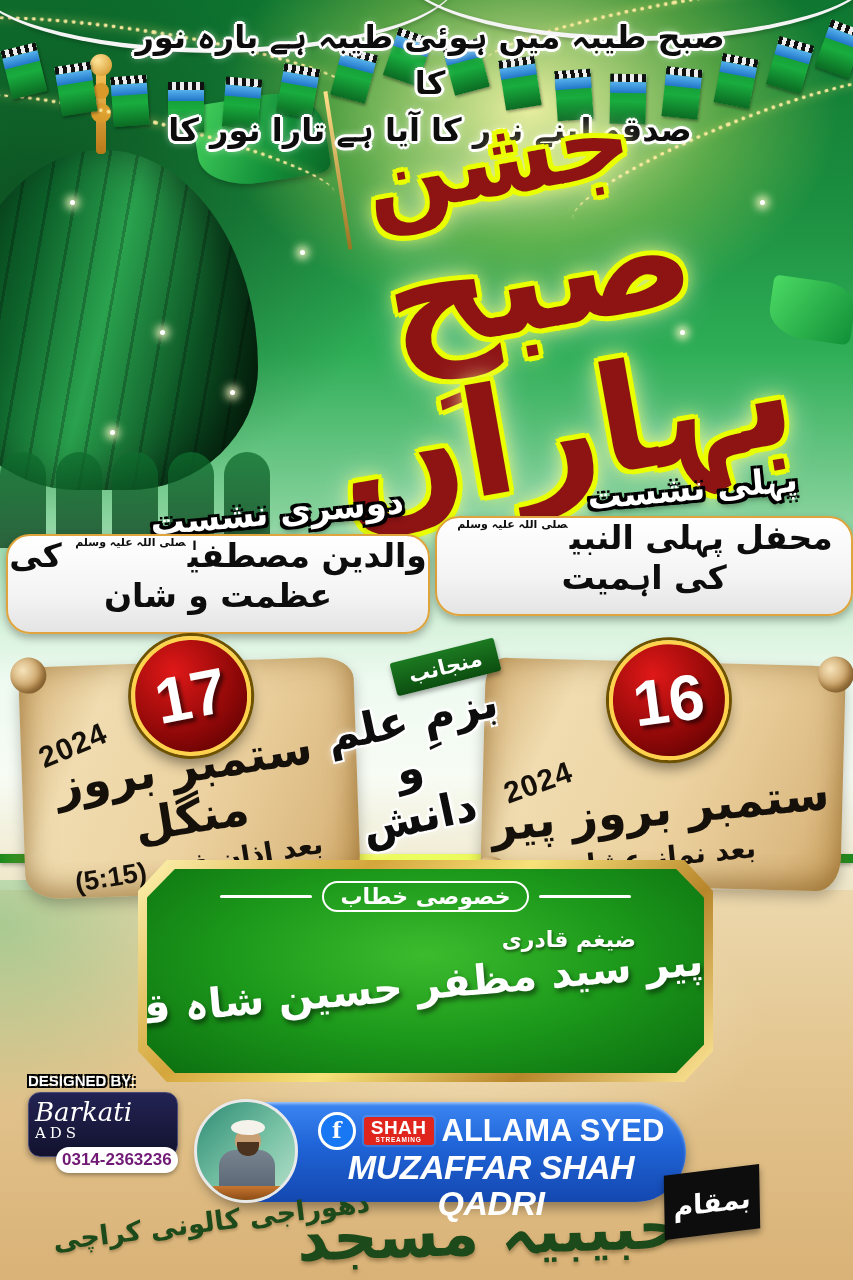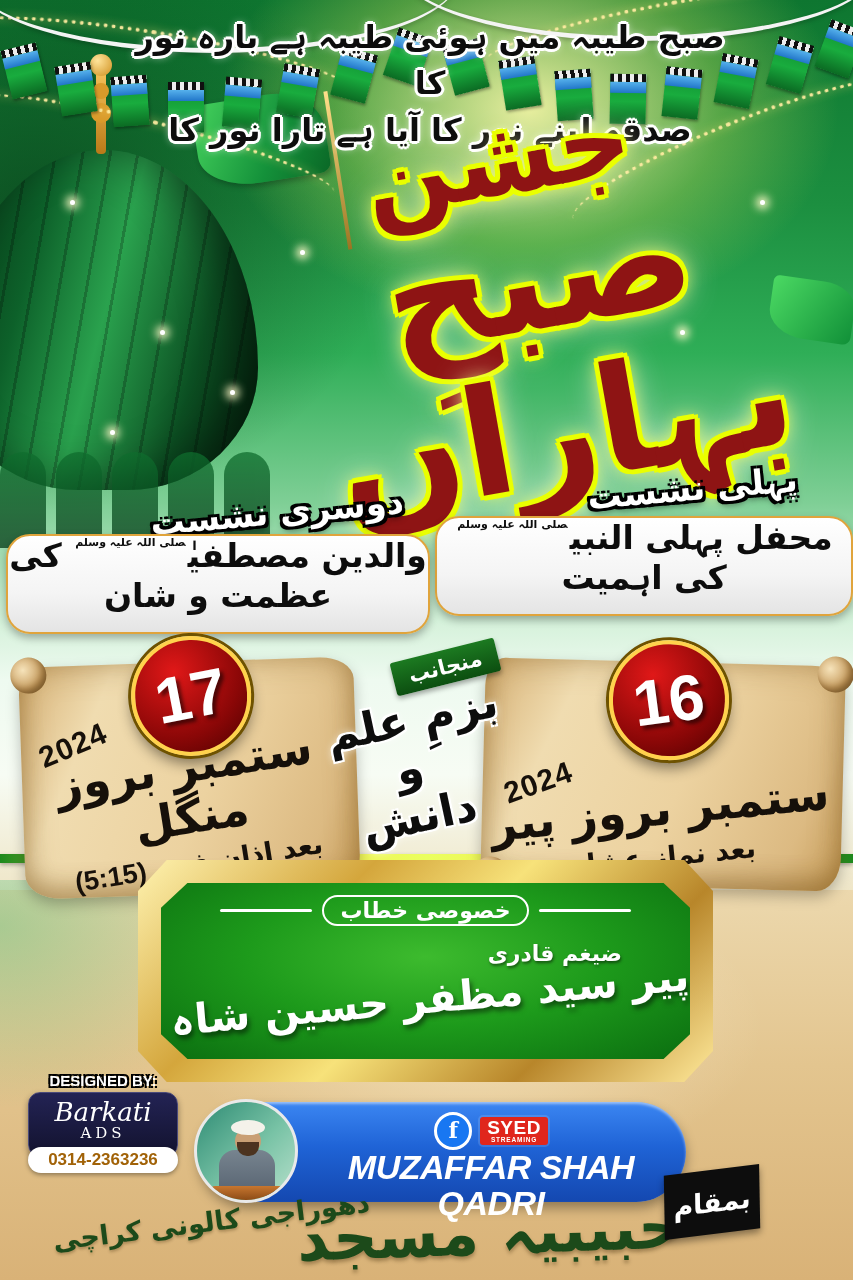--- a/index.html
+++ b/index.html
@@ -131,46 +131,46 @@
   .org-name .l1{display:block;font-size:44px;line-height:1.1;}
   .org-name .l2{display:block;font-size:44px;line-height:1.1;margin-right:26px;}
 
   
   .divider{position:absolute;left:0;top:854px;width:853px;height:9px;z-index:3;
     background:linear-gradient(90deg,#1d8a1d,#ffd94d 18%,#eaff5e 50%,#ffd94d 82%,#1d8a1d);
     box-shadow:0 2px 4px rgba(0,0,0,.3);}
   .banner{position:absolute;left:138px;top:860px;width:575px;height:222px;z-index:4;
     background:linear-gradient(135deg,#fff3b0,#d4a63c 30%,#f7e27a 50%,#b8862a 75%,#ffe99a);
     clip-path:polygon(5% 0,95% 0,100% 14%,100% 86%,95% 100%,5% 100%,0 86%,0 14%);
-    padding:23px;box-sizing:border-box;filter:drop-shadow(0 4px 8px rgba(0,0,0,.35));}
+    padding:9px;box-sizing:border-box;filter:drop-shadow(0 4px 8px rgba(0,0,0,.35));}
   .banner-inner{width:100%;height:100%;box-sizing:border-box;position:relative;
     background:radial-gradient(ellipse at 50% 42%,#3dbb2e 0%,#1d9a1b 48%,#0b6e10 100%);
     clip-path:polygon(5% 0,95% 0,100% 14%,100% 86%,95% 100%,5% 100%,0 86%,0 14%);
     text-align:center;color:#fff;}
   .kicker-row{display:flex;align-items:center;justify-content:center;gap:10px;padding-top:12px;}
   .kicker-line{width:92px;height:3px;background:#fff;border-radius:2px;}
   .kicker{border:2px solid #fff;border-radius:18px;padding:1px 16px;font-size:22px;font-weight:bold;}
   .pre-title{position:absolute;right:68px;top:58px;font-size:22px;font-weight:bold;
     text-shadow:1px 2px 3px rgba(0,0,0,.5);}
   .speaker-name{position:absolute;left:0;right:0;top:92px;transform:rotate(-5deg);
     font-size:41px;font-weight:bold;white-space:nowrap;letter-spacing:-1px;
     text-shadow:2px 4px 5px rgba(0,0,0,.5);}
 
   
-  .designer{position:absolute;left:28px;top:1072px;width:150px;z-index:5;text-align:center;}
+  .designer{position:absolute;left:28px;top:1072px;width:150px;z-index:5;text-align:left;}
   .designer-label{color:#fff;font-weight:bold;font-size:15px;font-family:"Liberation Sans",sans-serif;
     text-shadow:-2px -2px 0 #000,2px -2px 0 #000,-2px 2px 0 #000,2px 2px 0 #000;}
   .designer-box{margin-top:3px;background:linear-gradient(180deg,#232354,#12122e);
     border:1px solid #4a4a7a;border-radius:12px;padding:6px 6px 14px;color:#fff;
     box-shadow:0 3px 6px rgba(0,0,0,.4);}
   .designer-brand{font-family:"DejaVu Serif",serif;font-style:italic;font-size:26px;line-height:1;}
   .designer-brand2{font-family:"DejaVu Serif",serif;font-size:15px;letter-spacing:4px;line-height:1.1;}
   .designer-phone{margin-top:-10px;background:#fff;border-radius:13px;padding:3px 6px;
-    font-family:"Liberation Sans",sans-serif;font-weight:bold;font-size:17px;color:#a16207;
-    box-shadow:0 2px 4px rgba(0,0,0,.35);}
+    font-family:"Liberation Sans",sans-serif;font-weight:bold;font-size:17px;color:#701a75;
+    box-shadow:0 2px 4px rgba(0,0,0,.35);margin-left:28px;}
 
   
   .livebar{position:absolute;left:198px;top:1102px;width:488px;height:100px;z-index:5;
     border-radius:52px;background:linear-gradient(180deg,#3b86f2 0%,#1f63d6 45%,#1448b0 100%);
     box-shadow:0 6px 12px rgba(0,0,0,.35),inset 0 2px 3px rgba(255,255,255,.5);}
   .avatar{position:absolute;left:-4px;top:-3px;width:104px;height:104px;border-radius:50%;
     border:3px solid #e9e9e9;box-sizing:border-box;overflow:hidden;
     background:linear-gradient(135deg,#2e8b74,#79c3a6 55%,#b8e0cc);}
   .av-body{position:absolute;left:22px;top:48px;width:56px;height:46px;border-radius:16px 16px 0 0;
     background:linear-gradient(180deg,#77848f,#566270);}
@@ -354,23 +354,24 @@
       <i class="av-body"></i>
         <i class="av-head"></i>
         <i class="av-turban"></i>
         <i class="av-beard"></i>
         <i class="av-desk"></i>
     </div>
     <div class="livebar-text">
       <div class="lb-row1">
         <span class="fb-icon">f</span>
         <span class="live-badge">
-          <b>SYED</b>
+          <b>SHAH</b>
           <i>STREAMING</i>
         </span>
+        <span>ALLAMA SYED</span>
       </div>
       <div class="lb-row2">MUZAFFAR SHAH QADRI</div>
     </div>
   </div>
 
   <div class="venue-badge ur">بمقام</div>
   <div class="venue-masjid ur">حبیبیہ مسجد</div>
   <div class="venue-address ur">دھوراجی کالونی کراچی</div>
 
 </div>

